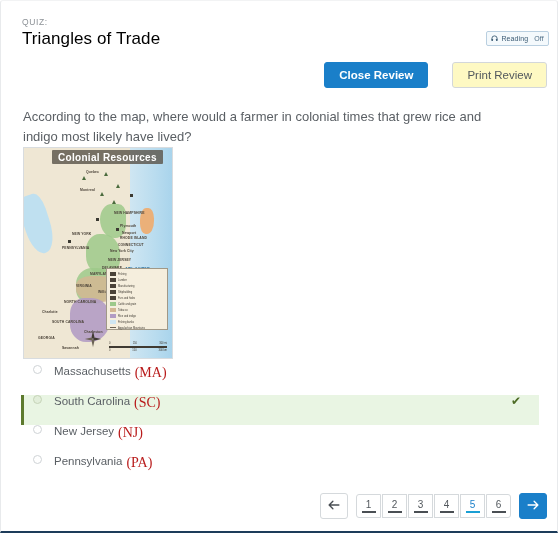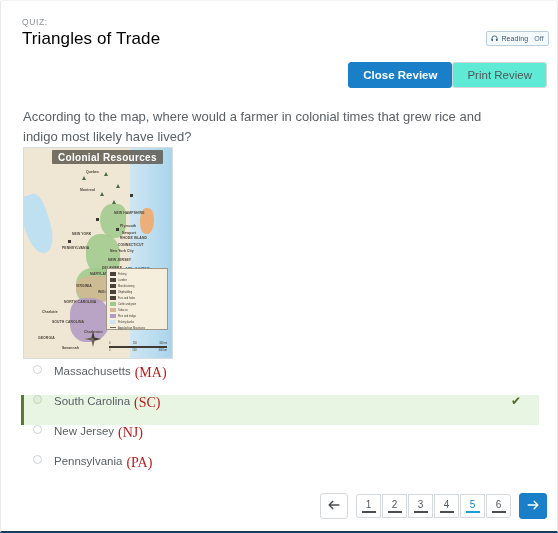--- a/index.html
+++ b/index.html
@@ -69,21 +69,21 @@
   .reading-badge .rb-state {
     margin-left: 3px;
     color: #4e6d85;
     letter-spacing: 0.2px;
   }
 
   .btn-row {
     position: absolute;
     right: 10px; top: 61px;
     display: flex;
-    gap: 0;
+    gap: 24px;
   }
   .btn {
     font-family: "Liberation Sans", sans-serif;
     font-size: 11.5px;
     border-radius: 3px;
     height: 26px;
     display: inline-flex;
     align-items: center;
     justify-content: center;
     box-sizing: border-box;
@@ -91,21 +91,21 @@
     padding: 0 14px;
   }
   .btn-primary {
     background: #1a7fc9;
     border: 1px solid #1a7fc9;
     color: #ffffff;
     font-weight: bold;
     min-width: 98px;
   }
   .btn-secondary {
-    background: #5eead4;
+    background: #fef9c3;
     border: 1px solid #d3d7da;
     color: #52585d;
     min-width: 94px;
   }
 
   
   .question {
     position: absolute;
     left: 22px; top: 106px;
     width: 490px;

